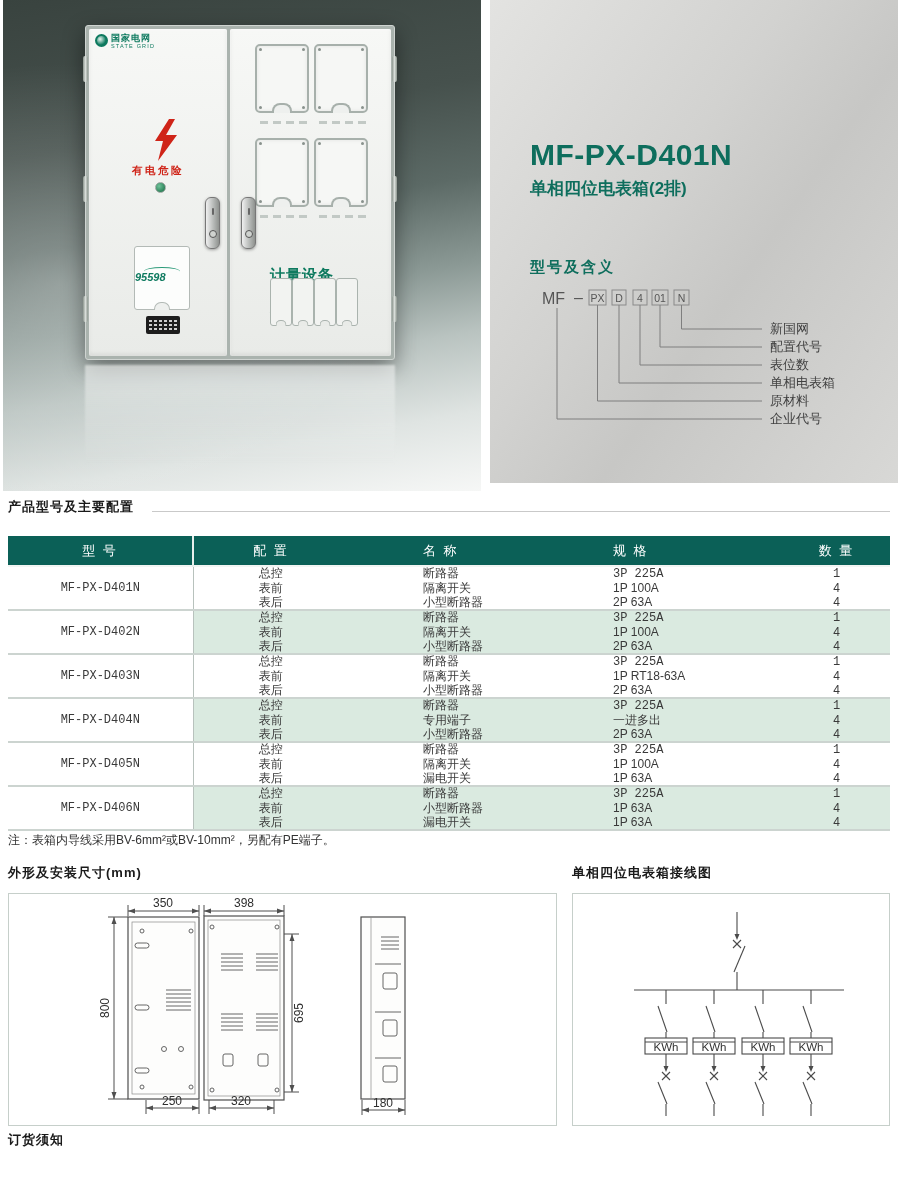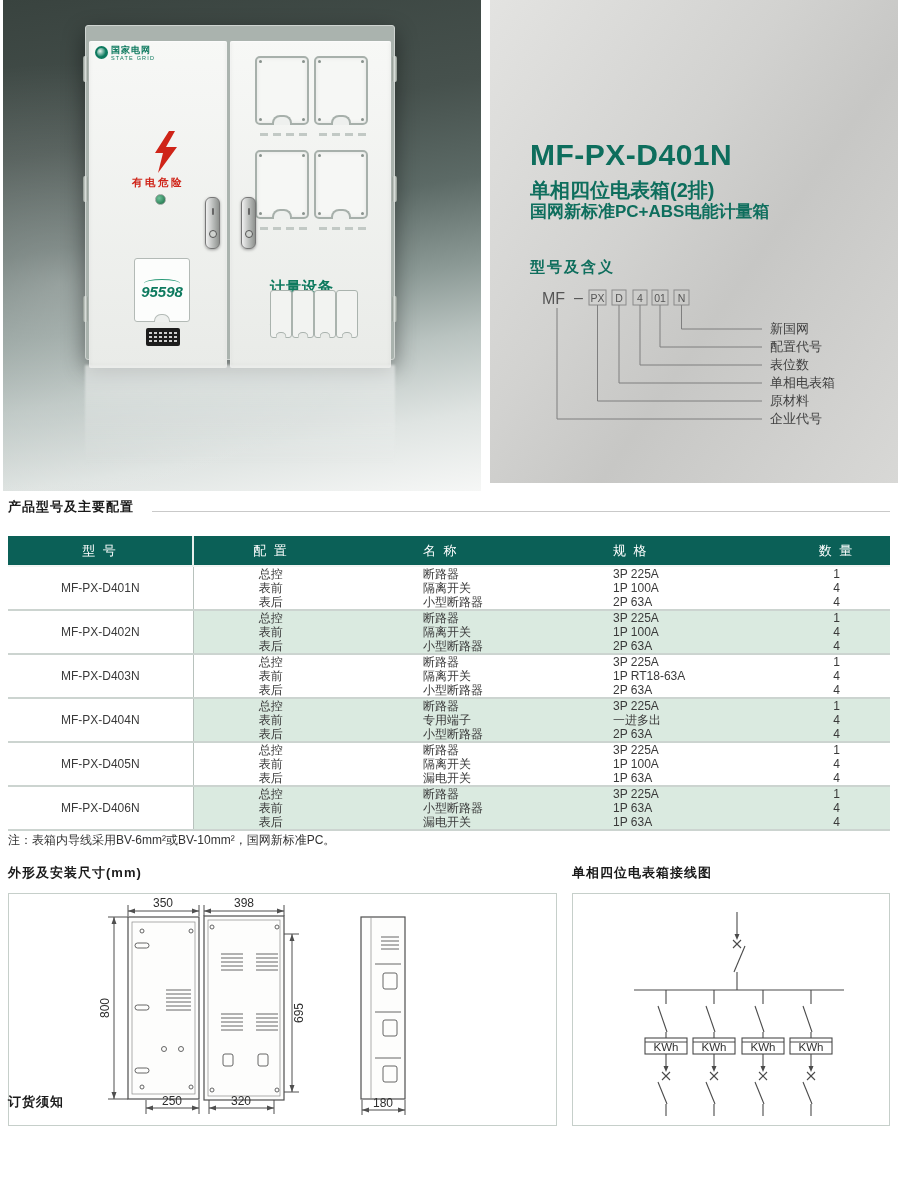--- a/index.html
+++ b/index.html
@@ -8,43 +8,43 @@
 
   
   .photo-panel{position:absolute;left:3px;top:0;width:478px;height:491px;
     background:linear-gradient(170deg,#39433f 0%,#46514d 28%,#5c6a66 45%,#8b9995 60%,#b9c3c0 72%,#dfe4e2 86%,#f6f7f6 100%);}
   .photo-panel::before{content:"";position:absolute;inset:0;
     background:radial-gradient(ellipse at 12% 58%,rgba(255,255,255,.28),transparent 55%);}
   .mbox{position:absolute;left:82px;top:25px;width:310px;height:335px;background:#aab3ae;
     border:1px solid #cfd4d1;border-radius:3px;box-shadow:0 8px 22px rgba(0,0,0,.45);
     padding:3px;box-sizing:border-box;display:flex;gap:3px;}
   .door{position:relative;height:100%;background:linear-gradient(180deg,#f7f8f6,#e9ebe8);
-    border-radius:2px;box-shadow:inset 0 1px 2px rgba(255,255,255,.8), inset 0 -2px 4px rgba(0,0,0,.08);margin-top:12px;}
+    border-radius:2px;box-shadow:inset 0 1px 2px rgba(255,255,255,.8), inset 0 -2px 4px rgba(0,0,0,.08);}
   .door-left{width:139px;}
   .door-right{width:162px;}
   .hinge{position:absolute;width:5px;height:26px;background:linear-gradient(90deg,#8d968f,#d8ddd9,#8d968f);
     border-radius:2px;}
   
   .sg-logo{position:absolute;left:6px;top:5px;display:flex;gap:3px;align-items:flex-start;}
   .sg-emblem{width:13px;height:13px;border-radius:50%;border:2px solid #0e7a5f;box-sizing:border-box;
     background:radial-gradient(circle at 35% 35%,#e8f4ef,#0e7a5f 70%);}
   .sg-t1{font-size:9px;font-weight:bold;color:#0e7a5f;line-height:9px;letter-spacing:1px;}
   .sg-t2{font-size:5.5px;color:#0e7a5f;line-height:7px;letter-spacing:1.2px;}
   .bolt{position:absolute;left:64px;top:90px;}
   .warn-text{position:absolute;left:0;top:135px;width:100%;text-align:center;
     font-size:10.5px;font-weight:bold;color:#cf2418;letter-spacing:2.5px;}
   .green-dot{position:absolute;left:66px;top:153px;width:9px;height:9px;border-radius:50%;
     background:radial-gradient(circle at 35% 35%,#6fc39a,#13683f);border:1px solid #9aa59f;}
   .panel-95598{position:absolute;left:45px;top:217px;width:54px;height:62px;background:#fcfdfc;
     border:1px solid #b3bab6;border-radius:3px;}
   .panel-95598::after{content:"";position:absolute;left:50%;bottom:-1px;transform:translateX(-50%);
     width:14px;height:7px;background:#eef0ee;border:1px solid #b3bab6;border-bottom:none;
     border-radius:7px 7px 0 0;}
-  .hotline{position:absolute;left:0;top:24px;width:100%;text-align:center;
-    font-size:15px;font-weight:bold;font-style:italic;color:#0e7a5f;}
+  .hotline{position:absolute;left:0;top:24px;width:100%;
+    font-size:11px;font-weight:bold;font-style:italic;color:#0e7a5f;}
   .hotline-arc{position:absolute;left:9px;top:20px;width:36px;height:8px;
     border-top:1.5px solid #2a9a78;border-radius:50%;}
   .nameplate{position:absolute;left:57px;top:287px;width:34px;height:18px;background:#1d1d1d;border-radius:2px;
     display:flex;flex-direction:column;justify-content:space-evenly;padding:2px 3px;box-sizing:border-box;}
   .nameplate i{display:block;height:2px;background:repeating-linear-gradient(90deg,#cfcfcf 0 3px,transparent 3px 5px);}
   
   .mwin{position:absolute;width:50px;height:65px;background:#f6f7f5;border:2px solid #a7b0ab;
     border-radius:5px;box-shadow:inset 0 0 4px rgba(0,0,0,.08);}
   .mwin::after{content:"";position:absolute;left:50%;bottom:-2px;transform:translateX(-50%);
     width:16px;height:8px;background:#eef0ee;border:2px solid #a7b0ab;border-bottom:none;border-radius:8px 8px 0 0;}
@@ -63,21 +63,21 @@
     width:6px;height:6px;border-radius:50%;border:1.5px solid #555;background:#cfd2cf;}
   .handle .slot{position:absolute;left:50%;top:10px;transform:translateX(-50%);
     width:2px;height:7px;background:#666;border-radius:1px;}
   .reflection{position:absolute;left:82px;top:365px;width:310px;height:100px;
     background:linear-gradient(180deg,rgba(244,246,245,.6),rgba(244,246,245,0));filter:blur(1px);}
 
   
   .info-panel{position:absolute;left:490px;top:0;width:408px;height:483px;
     background:linear-gradient(125deg,#e3e3e1 0%,#d2d2d0 40%,#c7c7c5 60%,#d8d8d6 100%);}
   .model-title{position:absolute;left:40px;top:138px;font-size:30px;font-weight:bold;color:#0e6e5d;letter-spacing:.5px;}
-  .sub1{position:absolute;left:40px;top:177px;font-size:20px;font-weight:bold;color:#0e6e5d;}
+  .sub1{position:absolute;left:40px;top:177px;font-size:17px;font-weight:bold;color:#0e6e5d;}
   .sub2{position:absolute;left:40px;top:200px;font-size:17px;font-weight:bold;color:#0e6e5d;}
   .meaning-title{position:absolute;left:40px;top:258px;font-size:15px;font-weight:bold;color:#0e6e5d;letter-spacing:2px;}
   .code-svg{position:absolute;left:40px;top:282px;}
 
   
   .sec-head{position:absolute;font-size:13px;font-weight:bold;color:#1a1a1a;letter-spacing:1px;}
   .title-rule{position:absolute;left:152px;top:511px;width:738px;height:1px;background:#c9c9c9;}
 
   
   .cfg-table{position:absolute;left:8px;top:536px;width:882px;border-collapse:collapse;table-layout:fixed;
@@ -85,21 +85,21 @@
   .cfg-table th{background:#0b6057;color:#fff;font-weight:normal;font-size:13px;height:27px;letter-spacing:2px;margin-left:40px;}
   .cfg-table th:first-child{border-right:2px solid #e8efec;}
   .cfg-table td{font-size:12px;color:#3a3a3a;height:14px;line-height:14px;padding:0;}
   .c-model{text-align:center;border-right:1px solid #b8c2bd;background:#fff;}
   .c-cfg{text-align:center;}
   .c-name{text-align:left;padding-left:75px !important;}
   .c-spec{text-align:left;padding-left:45px !important;}
   .c-qty{text-align:center;}
   tr.shaded td{background:#daeae0;}
   tr.shaded td.c-model{background:#fff;}
-  tr.gstart td{border-top:2px solid #ccd4d0;}
+  tr.gstart td{border-top:2px solid #ccd4d0;font-family:Liberation Mono, monospace;}
   tr.gfirst td{border-top:2px solid #f2f5f3;}
   .table-note{position:absolute;left:8px;top:832px;font-size:12px;color:#333;}
 
   
   .dim-box{position:absolute;left:8px;top:893px;width:547px;height:231px;border:1px solid #c6cfca;background:#fff;}
   .wire-box{position:absolute;left:572px;top:893px;width:316px;height:231px;border:1px solid #c6cfca;background:#fff;}
 
   .order-text{position:absolute;left:8px;top:1158px;font-size:12.5px;color:#3c3c3c;}
 </style>
 </head>
@@ -187,21 +187,20 @@
         <span class="slot"></span>
           <span class="keyhole"></span>
       </div>
     </div>
     <div class="reflection"></div>
   </div>
 
   <div class="info-panel">
     <div class="model-title">MF-PX-D401N</div>
     <div class="sub1">单相四位电表箱(2排)</div>
-    <div class="sub2">国网新标准PC+ABS电能计量箱</div>
     <div class="meaning-title">型号及含义</div>
     <svg class="code-svg" width="340" height="150" viewBox="0 0 340 150">
       <g fill="#555" font-size="16" font-family="Liberation Sans,DejaVu Sans,sans-serif">
         <text x="12" y="22">MF</text>
         <text x="44" y="21">–</text>
       </g>
       <g fill="none" stroke="#8a8a8a" stroke-width="1">
         <rect x="59" y="8" width="17" height="15"></rect>
         <rect x="82" y="8" width="14" height="15"></rect>
         <rect x="103" y="8" width="14" height="15"></rect>
@@ -370,21 +369,21 @@
       </tr>
       <tr class="shaded">
         <td class="c-cfg">表后</td>
         <td class="c-name">漏电开关</td>
         <td class="c-spec">1P 63A</td>
         <td class="c-qty">4</td>
       </tr>
     </tbody>
   </table>
 
-  <div class="table-note">注：表箱内导线采用BV-6mm²或BV-10mm²，国网新标准PC。</div>
+  <div class="table-note">注：表箱内导线采用BV-6mm²或BV-10mm²，另配有PE端子。</div>
 
   <div class="sec-head" style="left:8px;top:864px">外形及安装尺寸(mm)</div>
   <div class="dim-box">
     <svg width="545" height="229" viewBox="0 0 545 229">
 
       <g fill="#fdfdfc" stroke="#4f4f4f" stroke-width="1.2">
         <rect x="119" y="23" width="71" height="182"></rect>
         <rect x="195" y="22" width="80" height="184"></rect>
         <rect x="352" y="23" width="44" height="182"></rect>
       </g>
@@ -575,15 +574,15 @@
       </g>
       <g fill="#333" font-size="11.5" text-anchor="middle" font-family="Liberation Sans,DejaVu Sans,sans-serif">
         <text x="93" y="157">KWh</text>
         <text x="141" y="157">KWh</text>
         <text x="190" y="157">KWh</text>
         <text x="238" y="157">KWh</text>
       </g>
     </svg>
   </div>
 
-  <div class="sec-head" style="left:8px;top:1093px">订货须知</div>
+  <div class="sec-head" style="left:8px;top:1131px">订货须知</div>
 
 </div>
 
 </body></html>

